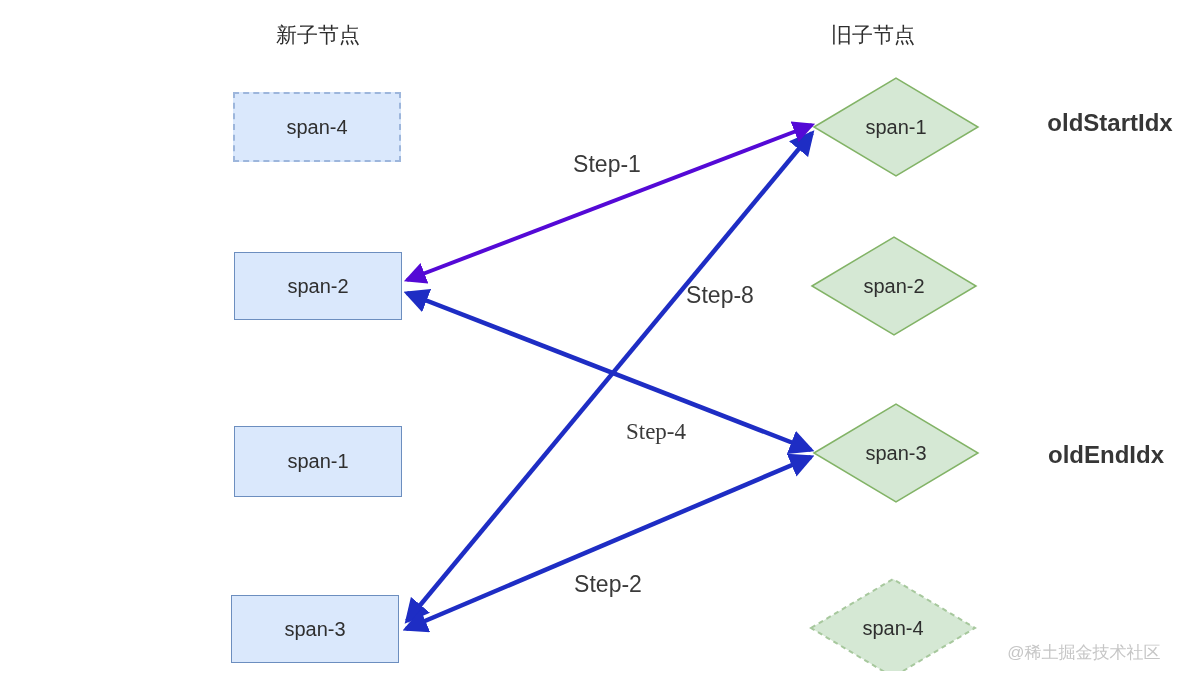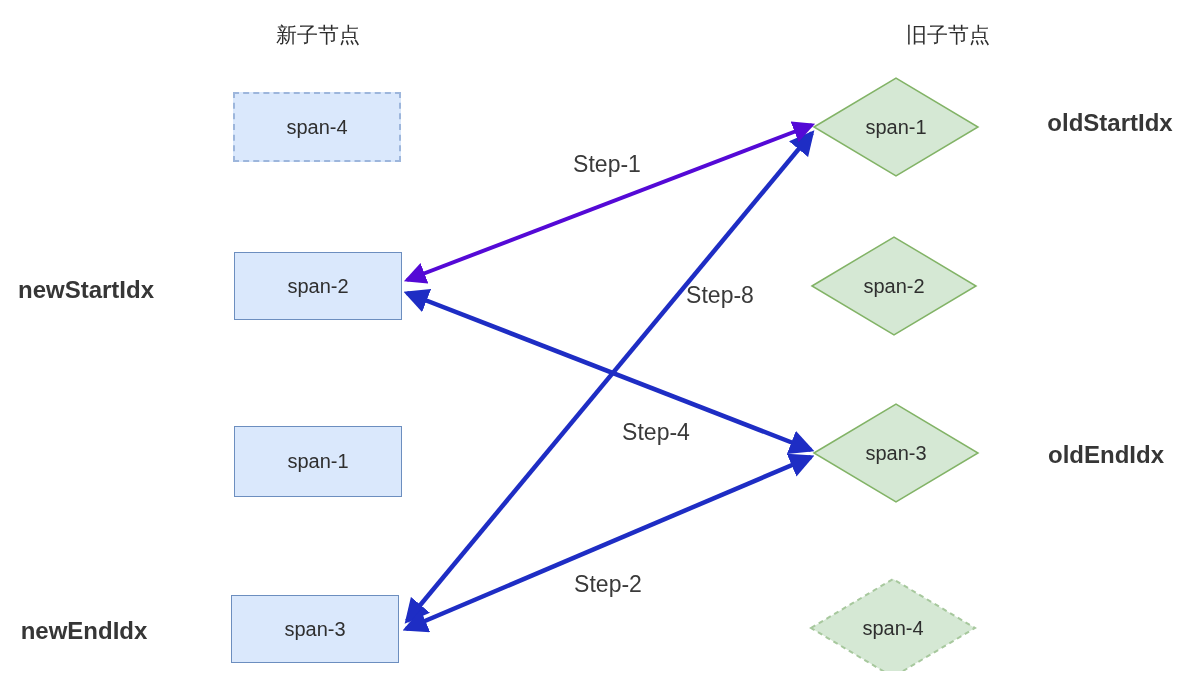--- a/index.html
+++ b/index.html
@@ -97,44 +97,43 @@
     <polygon points="808,453 890,404 972,453 890,502" fill="#d5e8d4" stroke="#82b366" stroke-width="1.5"></polygon>
     <polygon points="805,628 887,579 969,628 887,677" fill="#d5e8d4" stroke="#a7c89d" stroke-width="2" stroke-dasharray="5 4"></polygon>
 
     <line x1="401" y1="621" x2="806" y2="133" stroke="#1e2dc4" stroke-width="4.5" marker-start="url(#head-blue)" marker-end="url(#head-blue)"></line>
     <line x1="401" y1="293" x2="805" y2="450" stroke="#1e2dc4" stroke-width="4.5" marker-start="url(#head-blue)" marker-end="url(#head-blue)"></line>
     <line x1="400" y1="629" x2="805" y2="457" stroke="#1e2dc4" stroke-width="4.5" marker-start="url(#head-blue)" marker-end="url(#head-blue)"></line>
     <line x1="401" y1="280" x2="806" y2="125" stroke="#5409d6" stroke-width="4" marker-start="url(#head-purple)" marker-end="url(#head-purple)"></line>
   </svg>
 
   <div class="col-title" style="left:312px; top:35px;">新子节点</div>
-  <div class="col-title" style="left:942px; top:35px;">旧子节点</div>
+  <div class="col-title" style="left:867px; top:35px;">旧子节点</div>
 
   <div class="node-rect dashed" style="left:227px; top:92px; height:70px;">
     <span class="node-label">span-4</span>
   </div>
   <div class="node-rect" style="left:228px; top:252px;">
     <span class="node-label">span-2</span>
   </div>
   <div class="node-rect" style="left:228px; top:426px; height:71px;">
     <span class="node-label">span-1</span>
   </div>
   <div class="node-rect" style="left:225px; top:595px;">
     <span class="node-label">span-3</span>
   </div>
 
   <div class="diamond-label" style="left:890px; top:127px;">span-1</div>
   <div class="diamond-label" style="left:888px; top:286px;">span-2</div>
   <div class="diamond-label" style="left:890px; top:453px;">span-3</div>
   <div class="diamond-label" style="left:887px; top:628px;">span-4</div>
 
-  <div class="idx-label" style="left:80px; top:290px;">newStartIdx</div>
-  <div class="idx-label" style="left:78px; top:631px;">newEndIdx</div>
   <div class="idx-label" style="left:1104px; top:123px;">oldStartIdx</div>
   <div class="idx-label" style="left:1100px; top:455px;">oldEndIdx</div>
 
   <div class="step-label" style="left:601px; top:164px;text-align:center;">Step-1</div>
   <div class="step-label" style="left:602px; top:584px;text-align:right;">Step-2</div>
   <div class="step-label" style="left:714px; top:295px;">Step-8</div>
-  <div class="step-label" style="left:650px; top:432px;">Step-4</div>
+  <div class="step-label" style="left:650px; top:432px;font-family:Liberation Serif, serif;">Step-4</div>
 
+  <div class="watermark" style="left:1078px; top:652px;">@稀土掘金技术社区</div>
 
 </div>
 
 </body></html>

